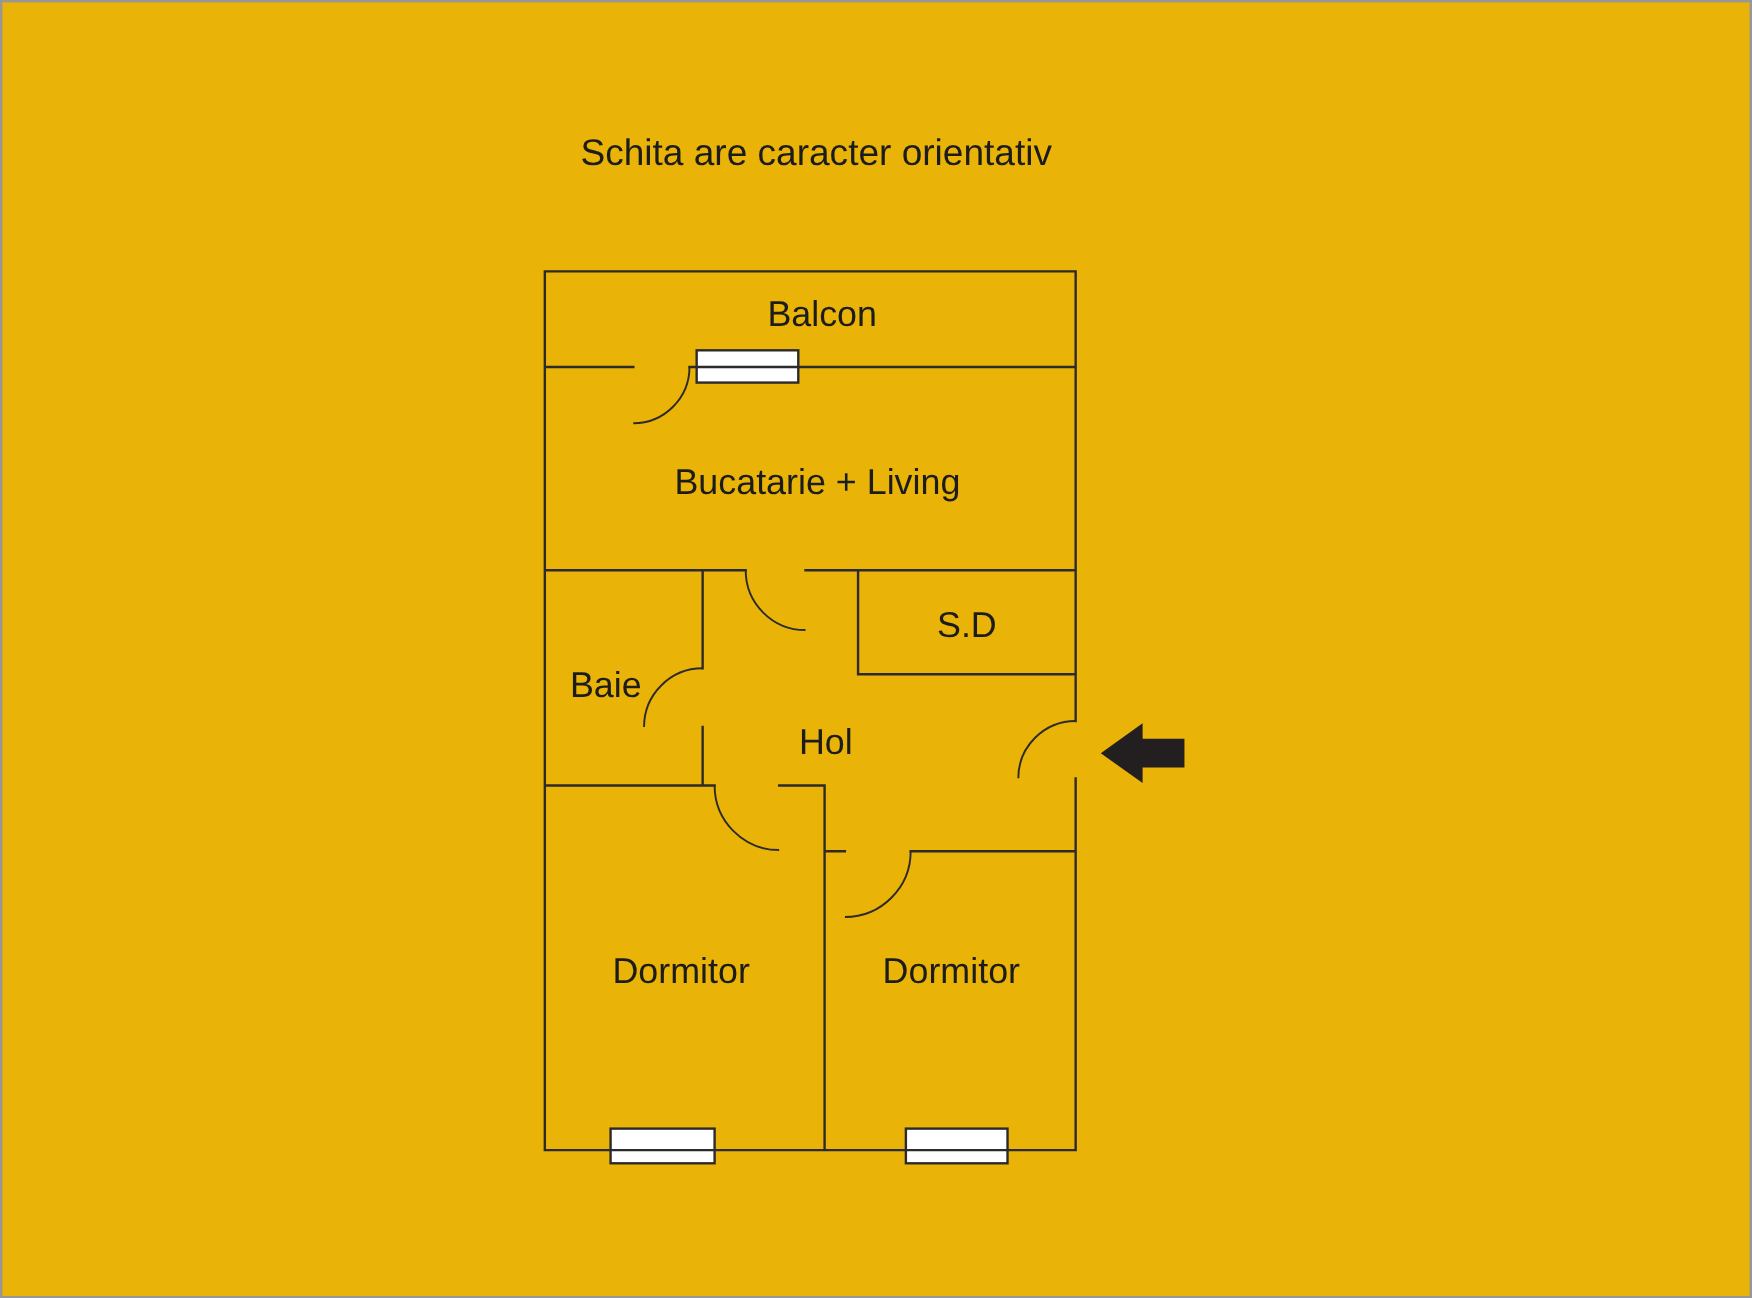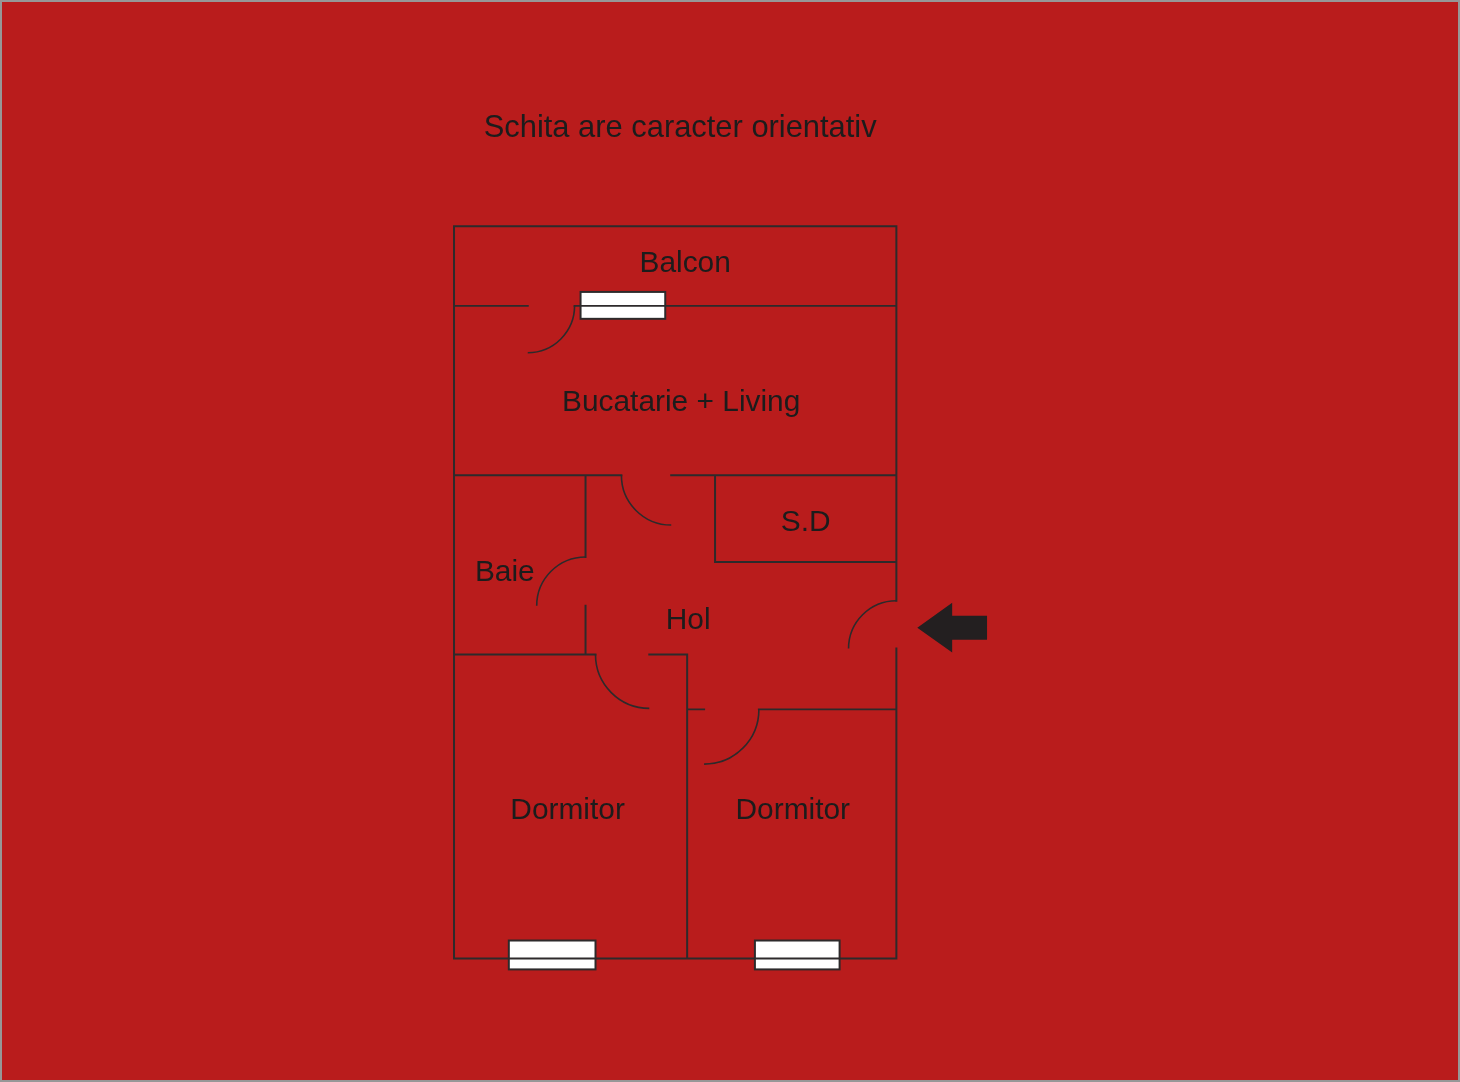--- a/index.html
+++ b/index.html
@@ -7,21 +7,21 @@
       margin: 0;
       padding: 0;
       background: #ffffff;
     }
     .page {
       position: relative;
       width: 1460px;
       height: 1082px;
       box-sizing: border-box;
       border: 2px solid #979797;
-      background: #b91c1c;
+      background: #eab308;
       overflow: hidden;
     }
     svg.plan {
       display: block;
       width: 100%;
       height: 100%;
     }
     text {
       font-family: "Liberation Sans", sans-serif;
       fill: #1c1c1c;

